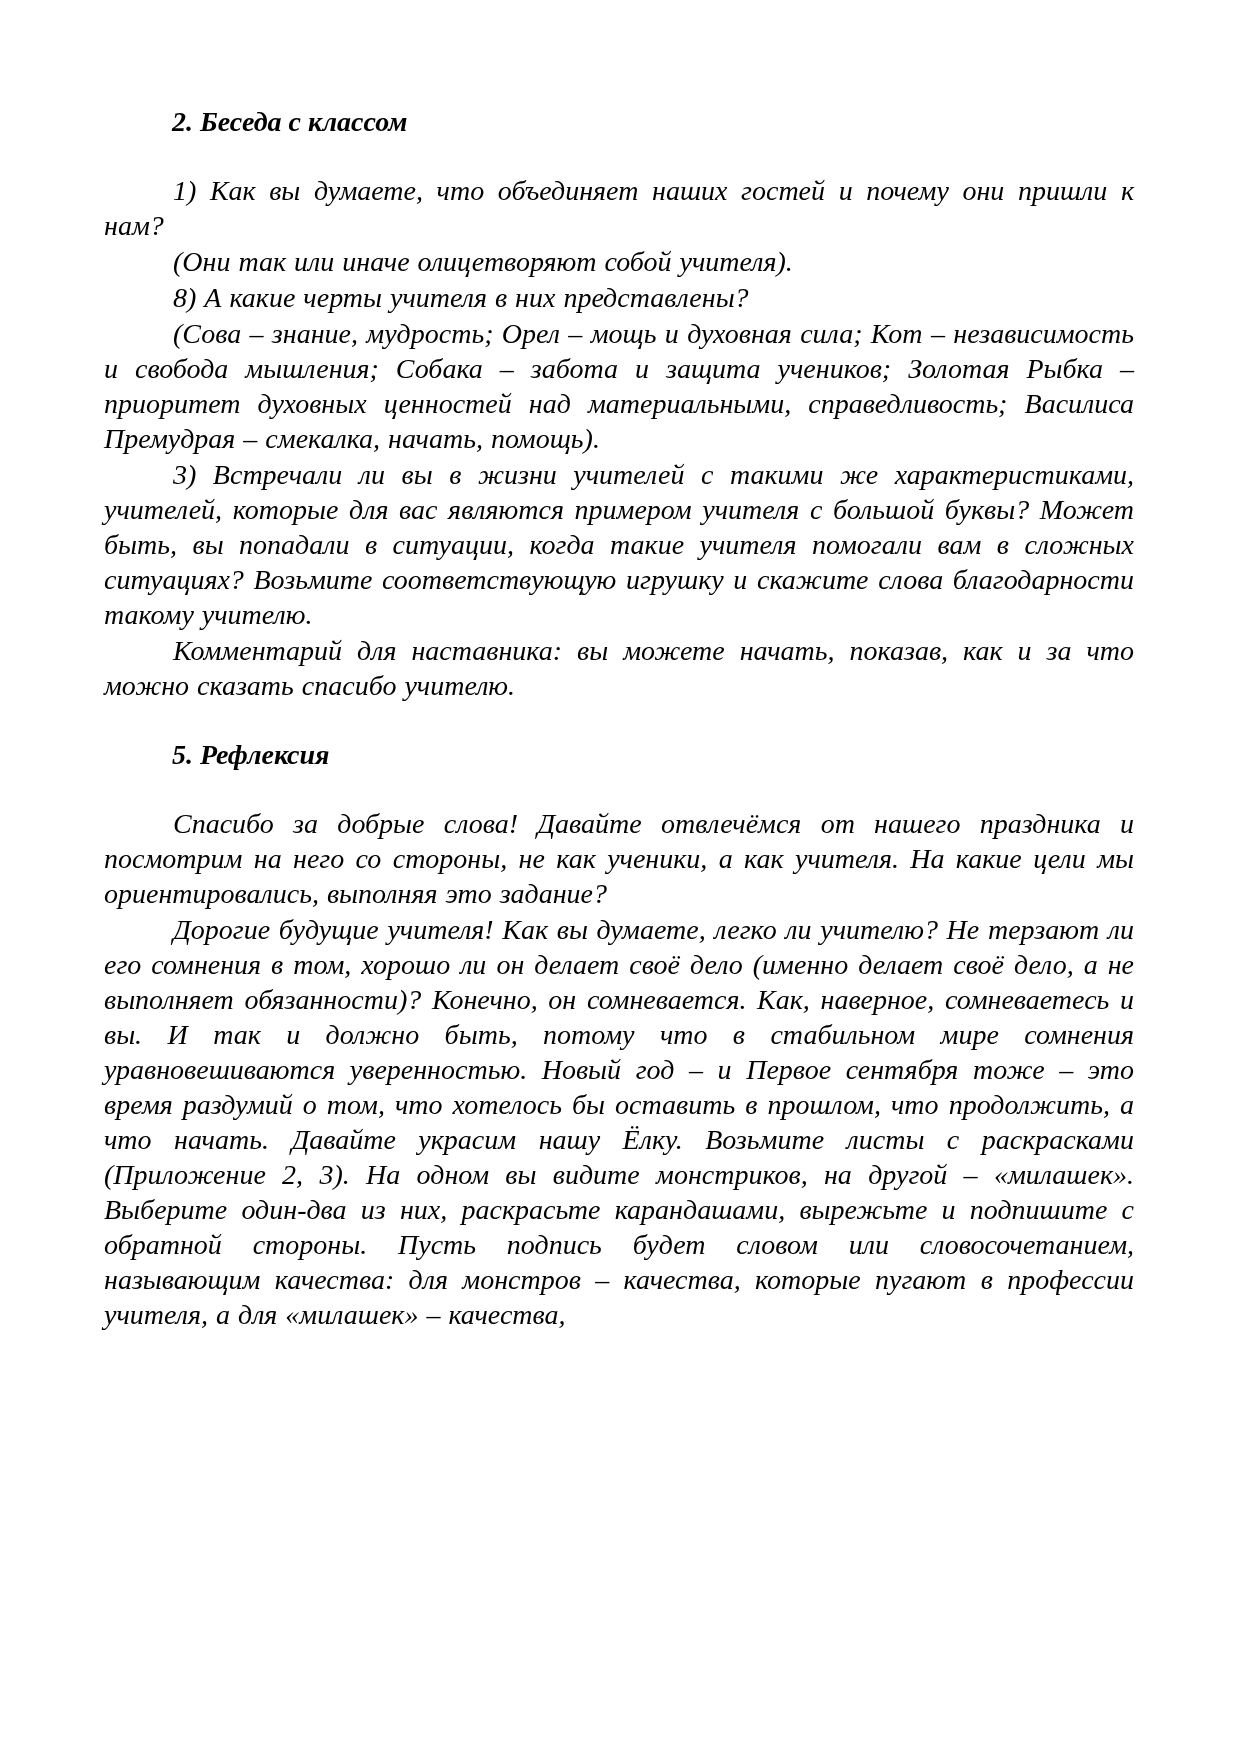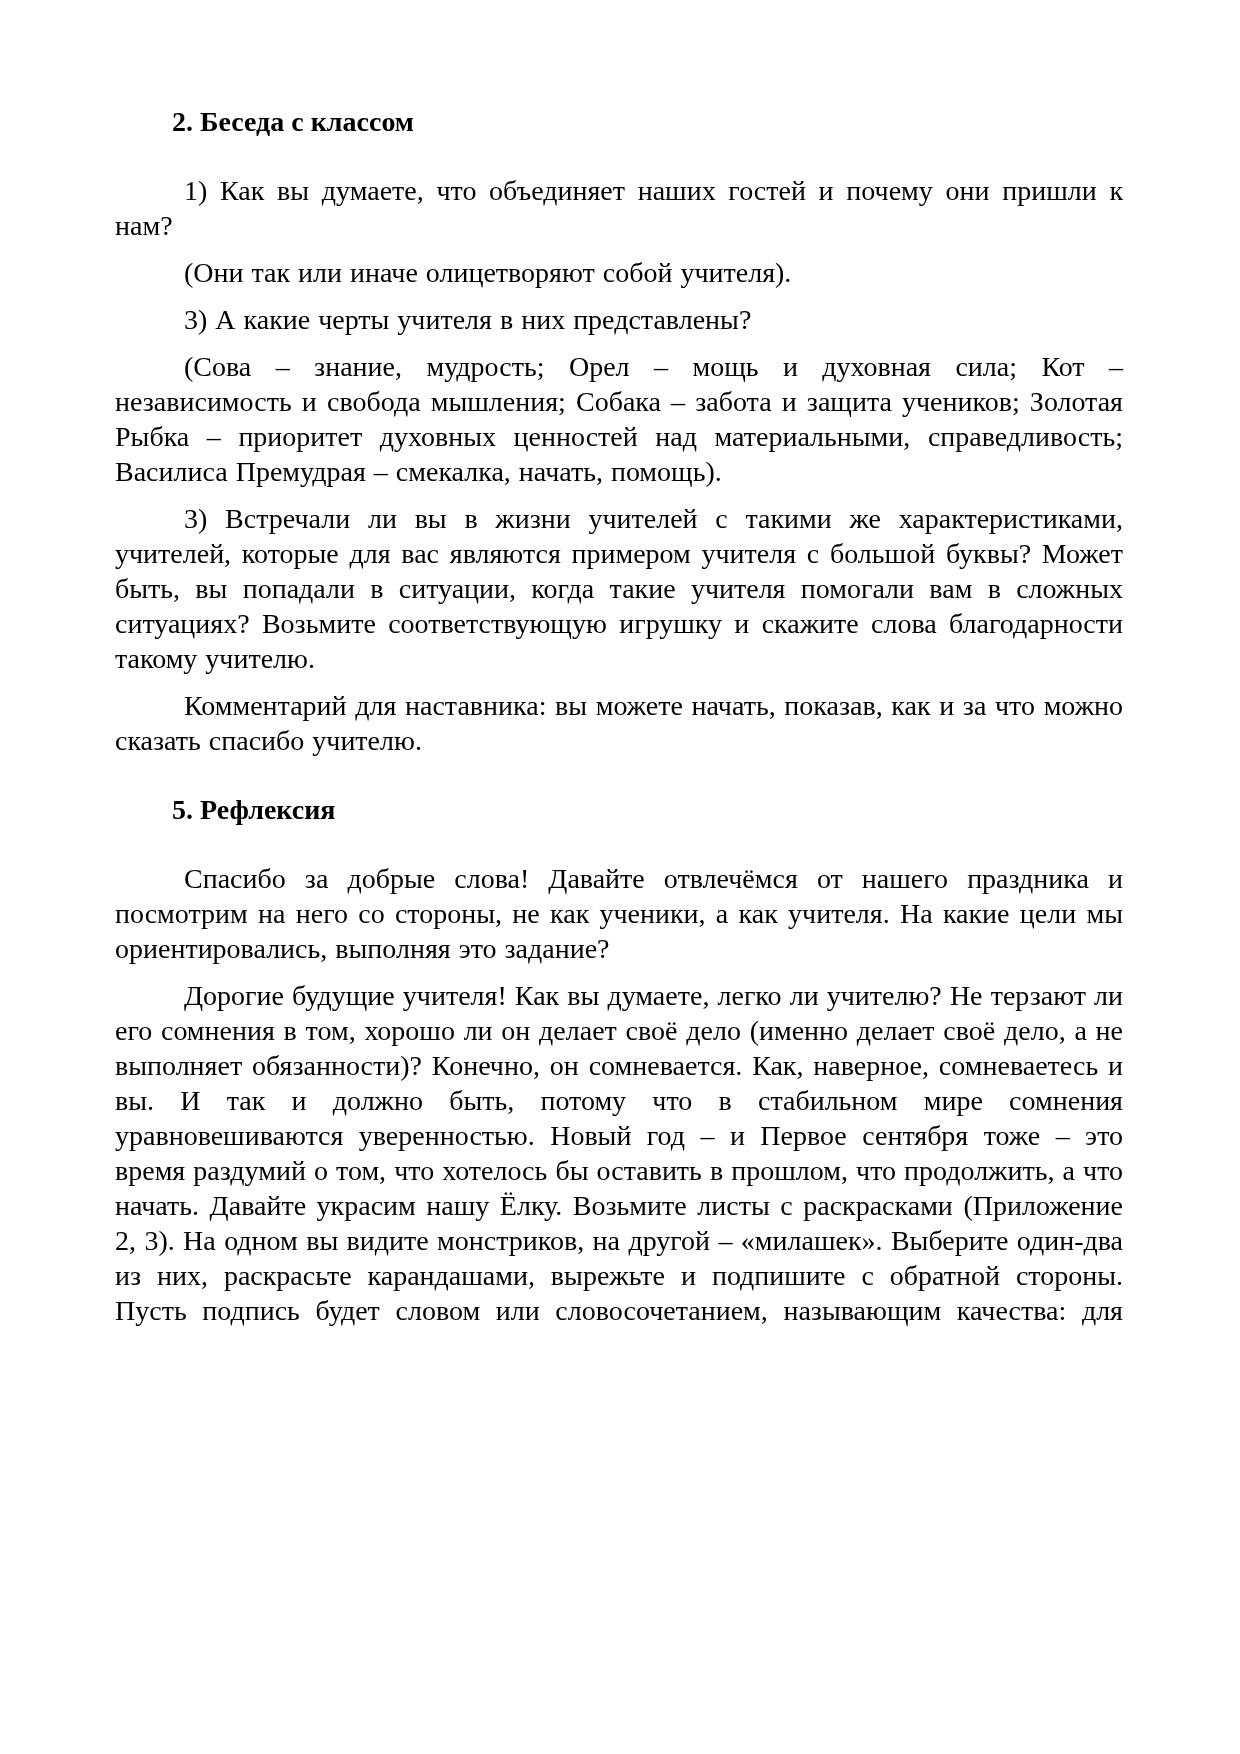--- a/index.html
+++ b/index.html
@@ -12,23 +12,24 @@
     width: 1240px;
     height: 1330px;
     box-sizing: border-box;
     padding: 104px 105px 40px 103px;
     background: #ffffff;
     color: #000000;
     font-family: "Liberation Serif", "DejaVu Serif", serif;
     font-size: 28px;
     line-height: 35px;
     overflow: hidden;
+    font-style: italic;
   }
   .para {
-    margin: 12px;
+    margin: 1px;
     text-align: justify;
     text-indent: 69px;
     word-spacing: 1px;
   }
   .heading {
     margin: 34px 0;
     font-weight: bold;
     text-align: left;
     text-indent: 69px;
   }
@@ -42,20 +43,20 @@
     text-indent: 0;
   }
 </style>
 </head>
 <body>
 
 <main class="page">
   <p class="heading first">2. Беседа с классом</p>
   <p class="para">1) Как вы думаете, что объединяет наших гостей и почему они пришли к нам?</p>
   <p class="para">(Они так или иначе олицетворяют собой учителя).</p>
-  <p class="para">3) А какие черты учителя в них представлены?</p>
+  <p class="para">8) А какие черты учителя в них представлены?</p>
   <p class="para">(Сова – знание, мудрость; Орел – мощь и духовная сила; Кот – независимость и свобода мышления; Собака – забота и защита учеников; Золотая Рыбка – приоритет духовных ценностей над материальными, справедливость; Василиса Премудрая – смекалка, начать, помощь).</p>
   <p class="para">3) Встречали ли вы в жизни учителей с такими же характеристиками, учителей, которые для вас являются примером учителя с большой буквы? Может быть, вы попадали в ситуации, когда такие учителя помогали вам в сложных ситуациях? Возьмите соответствующую игрушку и скажите слова благодарности такому учителю.</p>
   <p class="para">Комментарий для наставника: вы можете начать, показав, как и за что можно сказать спасибо учителю.</p>
   <p class="heading">5. Рефлексия</p>
   <p class="para">Спасибо за добрые слова! Давайте отвлечёмся от нашего праздника и посмотрим на него со стороны, не как ученики, а как учителя. На какие цели мы ориентировались, выполняя это задание?</p>
   <p class="para">Дорогие будущие учителя! Как вы думаете, легко ли учителю? Не терзают ли его сомнения в том, хорошо ли он делает своё дело (именно делает своё дело, а не выполняет обязанности)? Конечно, он сомневается. Как, наверное, сомневаетесь и вы. И так и должно быть, потому что в стабильном мире сомнения уравновешиваются уверенностью. Новый год – и Первое сентября тоже – это время раздумий о том, что хотелось бы оставить в прошлом, что продолжить, а что начать. Давайте украсим нашу Ёлку. Возьмите листы с раскрасками (Приложение 2, 3). На одном вы видите монстриков, на другой – «милашек». Выберите один-два из них, раскрасьте карандашами, вырежьте и подпишите с обратной стороны. Пусть подпись будет словом или словосочетанием, называющим качества: для монстров – качества, которые пугают в профессии учителя, а для «милашек» – качества,</p>
 </main>
 
 </body></html>

